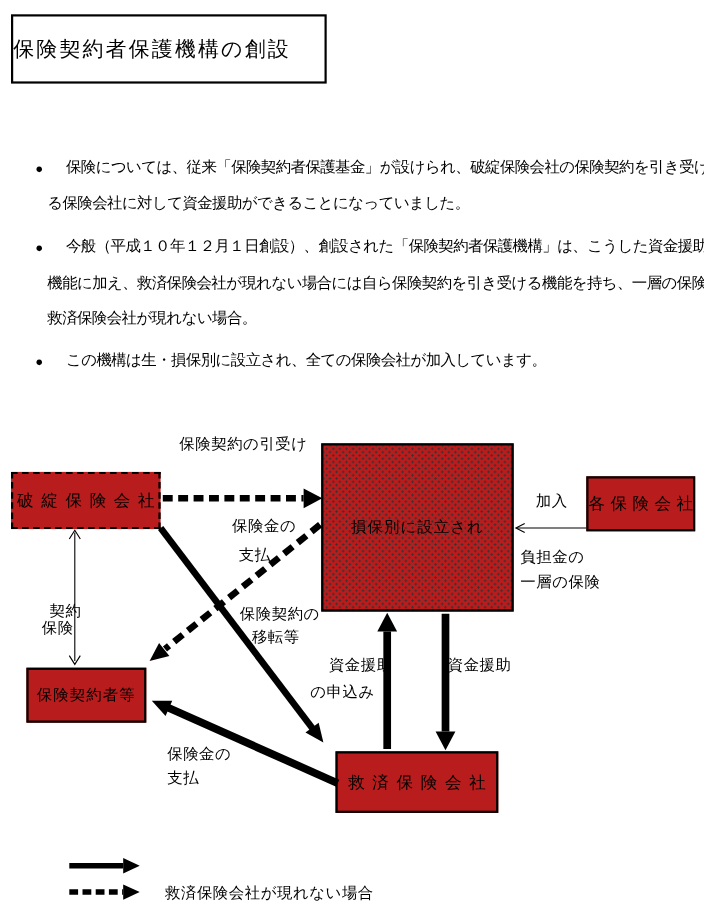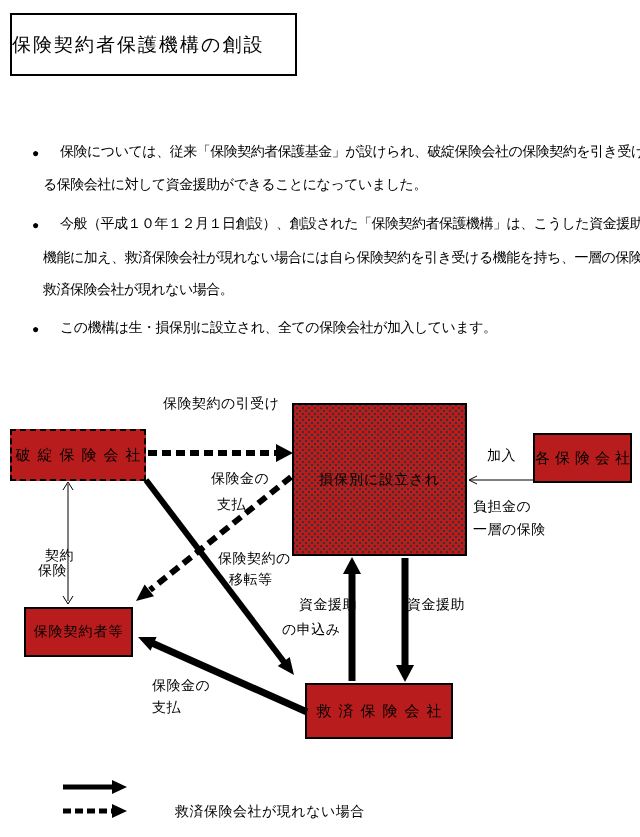--- a/index.html
+++ b/index.html
@@ -139,13 +139,13 @@
 <div class="abs dlabel" style="left:487px;top:448px;">加入</div>
 <div class="abs dlabel" style="left:473px;top:499px;">負担金の</div>
 <div class="abs dlabel" style="left:473px;top:522px;">一層の保険</div>
 <div class="abs dlabel" style="left:299px;top:597px;">資金援助</div>
 <div class="abs dlabel" style="left:282px;top:622px;">の申込み</div>
 <div class="abs dlabel" style="left:407px;top:597px;">資金援助</div>
 <div class="abs dlabel" style="left:152px;top:678px;">保険金の</div>
 <div class="abs dlabel" style="left:152px;top:700px;">支払</div>
 
 <div class="abs legend-label" style="left:150px;top:796px;margin-top:42px;">救済保険会社が現れた場合</div>
-<div class="abs legend-label" style="left:150px;top:804px;margin-left:25px;">救済保険会社が現れない場合</div>
+<div class="abs legend-label" style="left:150px;top:804px;">救済保険会社が現れない場合</div>
 
 </body></html>

